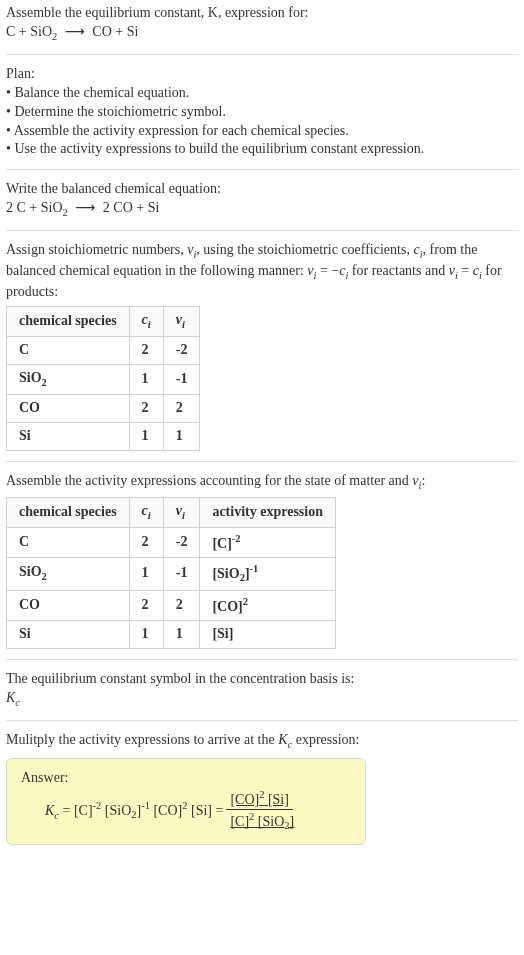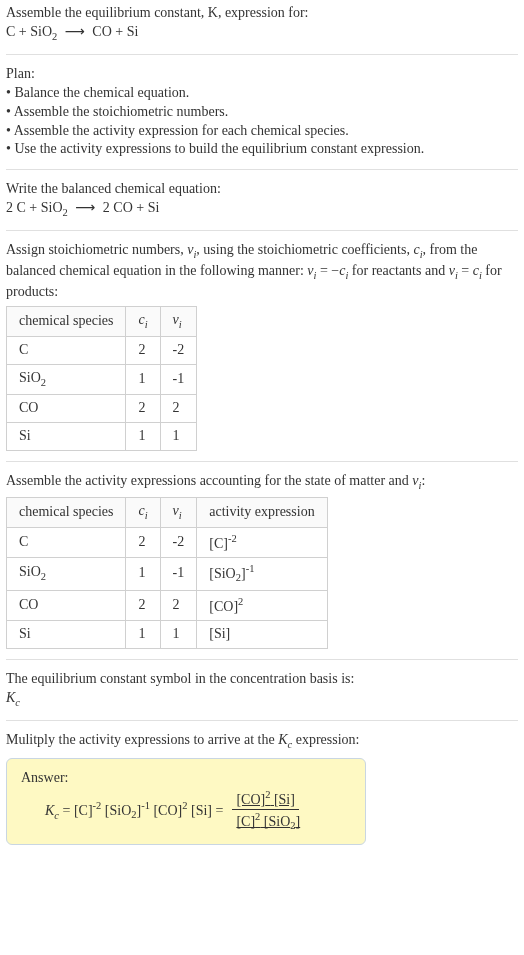--- a/index.html
+++ b/index.html
@@ -21,36 +21,35 @@
   .sup { font-size: 0.75em; vertical-align: super; }
   .it { font-style: italic; }
   table.data {
     border-collapse: collapse;
     margin-top: 4px;
   }
   table.data th, table.data td {
     border: 1px solid #d0d0d0;
     padding: 4px 12px;
     text-align: left;
-    font-weight: normal;
+    font-weight: bold;
   }
   table.data th { background: #fafafa; }
   .answer-box {
     background: #fef9c3;
     border: 1px solid #c9d6e2;
     border-radius: 6px;
     padding: 10px 14px;
     margin-top: 6px;
     display: inline-block;
     min-width: 330px;
   }
   .formula-row {
     display: flex;
     align-items: center;
-    gap: 6px;
     flex-wrap: wrap;
   }
   .frac {
     display: inline-flex;
     flex-direction: column;
     align-items: flex-start;
     vertical-align: middle;
     margin: 0 3px;
     text-decoration: underline;
   }
@@ -72,21 +71,21 @@
     C + SiO<span class="sub">2</span> <span class="arrow">⟶</span> CO + Si
   </span>
 </div>
 
 <hr>
 
 
 <div>
   <div>Plan:</div>
   <div>• Balance the chemical equation.</div>
-  <div>• Assemble the stoichiometric numbers.</div>
+  <div>• Determine the stoichiometric symbol.</div>
   <div>• Assemble the activity expression for each chemical species.</div>
   <div>• Use the activity expressions to build the equilibrium constant expression.</div>
 </div>
 
 <hr>
 
 
 <div>
   <div>Write the balanced chemical equation:</div>
   <span class="nowrap">

